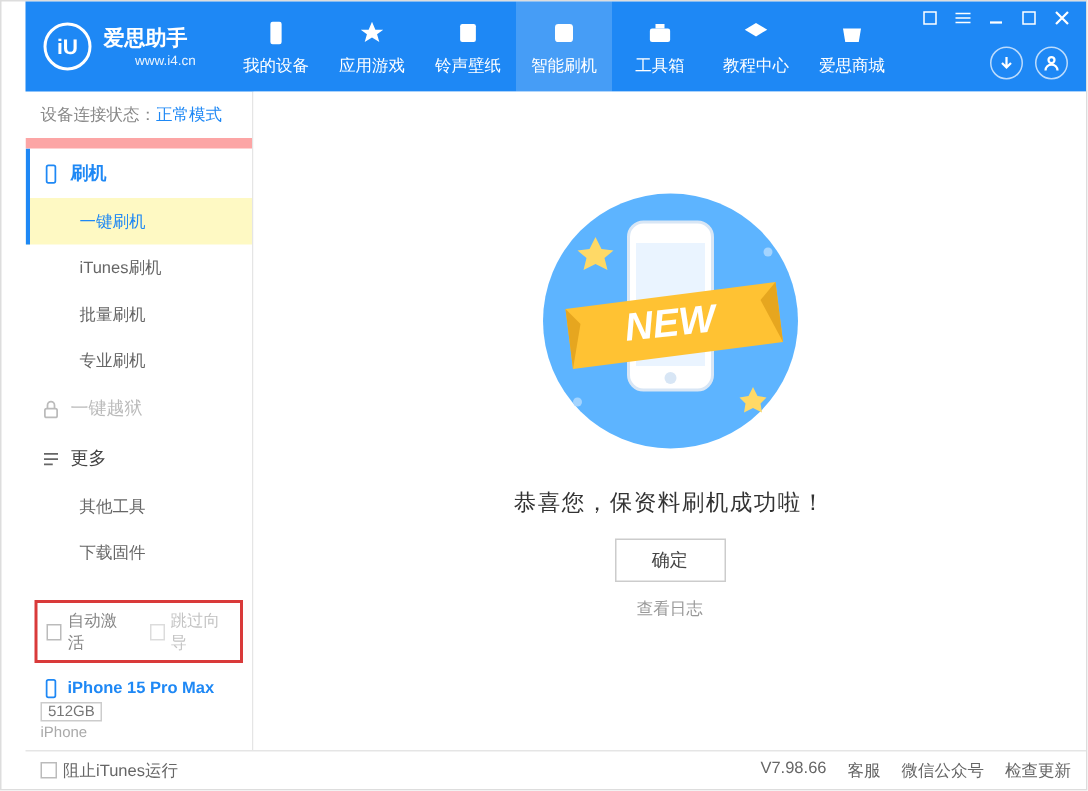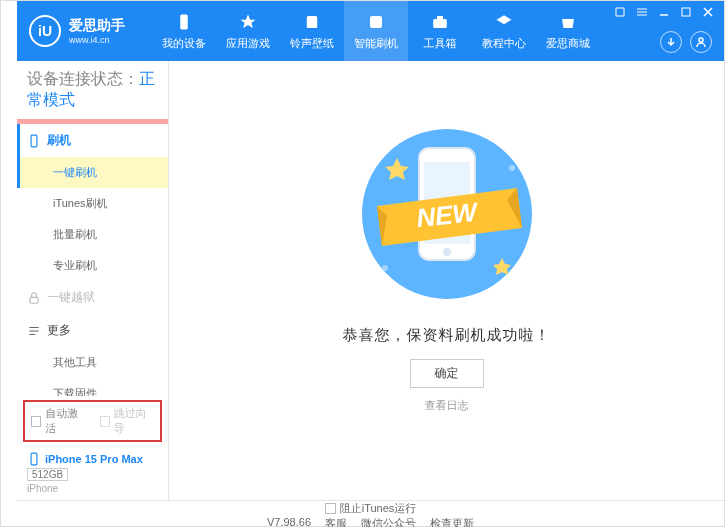--- a/index.html
+++ b/index.html
@@ -5,39 +5,39 @@
 * { margin: 0; padding: 0; box-sizing: border-box; font-family: "Microsoft YaHei", Arial, sans-serif; }
 body { background: #f0f0f0; width: 725px; height: 527px; overflow: hidden; }
 .app { width: 725px; height: 527px; background: #fff; border: 1px solid #ddd; display: flex; flex-direction: column; padding-left: 16px; }
 
 
 .header { background: #1e88f5; height: 60px; display: flex; align-items: center; color: #fff; position: relative; }
 .logo-area { display: flex; align-items: center; padding-left: 12px; min-width: 135px; }
 .logo-circle { width: 32px; height: 32px; border: 2px solid #fff; border-radius: 50%; display: flex; align-items: center; justify-content: center; font-weight: bold; font-size: 14px; }
 .logo-text { margin-left: 8px; }
 .brand-name { font-size: 14px; font-weight: bold; }
-.brand-url { font-size: 9px; opacity: 0.9; }
+.brand-url { font-size: 9px; opacity: 0.9; margin-left: 21px; }
 .nav { display: flex; flex: 1; height: 100%; }
 .nav-item { width: 64px; display: flex; flex-direction: column; align-items: center; justify-content: center; cursor: pointer; font-size: 11px; gap: 4px; }
 .nav-item.active { background: rgba(255,255,255,0.18); }
 .nav-icon { width: 20px; height: 20px; display: flex; align-items: center; justify-content: center; }
 .nav-icon svg { fill: #fff; }
 .header-right { position: absolute; right: 8px; top: 4px; display: flex; gap: 6px; }
 .win-btn { width: 16px; height: 14px; display: flex; align-items: center; justify-content: center; cursor: pointer; }
 .win-btn svg { stroke: #fff; fill: none; }
 .header-circles { position: absolute; right: 12px; bottom: 8px; display: flex; gap: 8px; }
 .circle-btn { width: 22px; height: 22px; border: 1.5px solid rgba(255,255,255,0.7); border-radius: 50%; display: flex; align-items: center; justify-content: center; cursor: pointer; }
 .circle-btn svg { fill: none; stroke: #fff; stroke-width: 1.5; }
 
 
 .body { flex: 1; display: flex; overflow: hidden; }
 
 
 .sidebar { width: 152px; border-right: 1px solid #e5e5e5; display: flex; flex-direction: column; font-size: 12px; color: #555; }
-.conn-status { padding: 8px 10px; font-size: 16px; color: #888; border-bottom: 5px solid #fca5a5; }
+.conn-status { padding: 8px 10px; font-size: 11px; color: #888; border-bottom: 7px solid #fca5a5; }
 .conn-status .mode { color: #1e88f5; }
 .side-list { flex: 1; overflow-y: auto; }
 .side-group { display: flex; align-items: center; padding: 8px 10px; gap: 6px; cursor: pointer; color: #444; }
 .side-group.active-group { border-left: 3px solid #1e88f5; color: #1e88f5; font-weight: 700; padding-left: 7px; }
 .side-sub { padding: 8px 10px 8px 36px; cursor: pointer; color: #666; font-size: 11px; }
 .side-sub.active { background: #fef9c3; color: #1e88f5; border-left: 3px solid #1e88f5; padding-left: 33px; }
 .side-sub.gray-box { background: #f2f2f2; color: #999; padding-top: 6px; padding-bottom: 6px; line-height: 1.4; }
 .side-group.locked { color: #bbb; }
 .highlight-box { border: 2px solid #d93a3a; margin: 4px 6px; padding: 4px 6px; display: flex; gap: 14px; align-items: center; font-size: 11px; color: #888; }
 .chk { display: inline-flex; align-items: center; gap: 4px; }
@@ -48,21 +48,21 @@
 .device-type { color: #aaa; font-size: 10px; margin-top: 2px; }
 
 
 .main { flex: 1; display: flex; flex-direction: column; align-items: center; justify-content: center; background: #fff; position: relative; }
 .illustration { width: 220px; height: 180px; position: relative; margin-top: -20px; }
 .success-text { font-size: 15px; color: #333; margin-top: 18px; letter-spacing: 1px; }
 .ok-btn { margin-top: 14px; padding: 5px 24px; border: 1px solid #ccc; background: #fff; font-size: 12px; color: #444; cursor: pointer; }
 .log-link { margin-top: 10px; font-size: 11px; color: #999; cursor: pointer; text-align: center; }
 
 
-.footer { height: 26px; border-top: 1px solid #e5e5e5; display: flex; align-items: center; font-size: 11px; color: #666; padding: 0 10px; flex-direction: column; }
+.footer { height: 26px; border-top: 1px solid #e5e5e5; display: flex; align-items: center; font-size: 11px; color: #666; padding: 0 10px; }
 .footer .f-left { flex: 1; display: flex; align-items: center; gap: 4px; }
 .footer .f-right { display: flex; gap: 14px; }
 .f-item { cursor: pointer; }
 
 .icon-sm { width: 14px; height: 14px; }
 </style>
 </head>
 <body>
 
 <div class="app">

